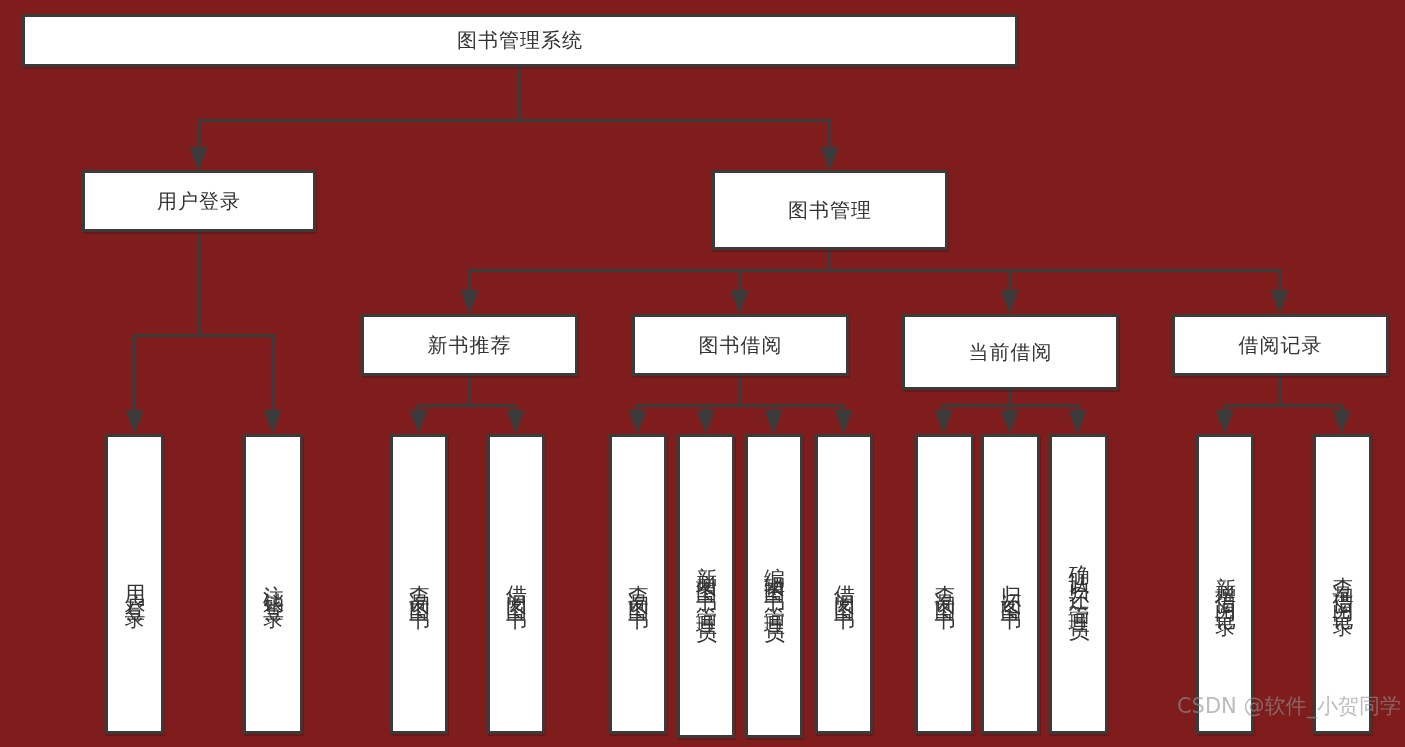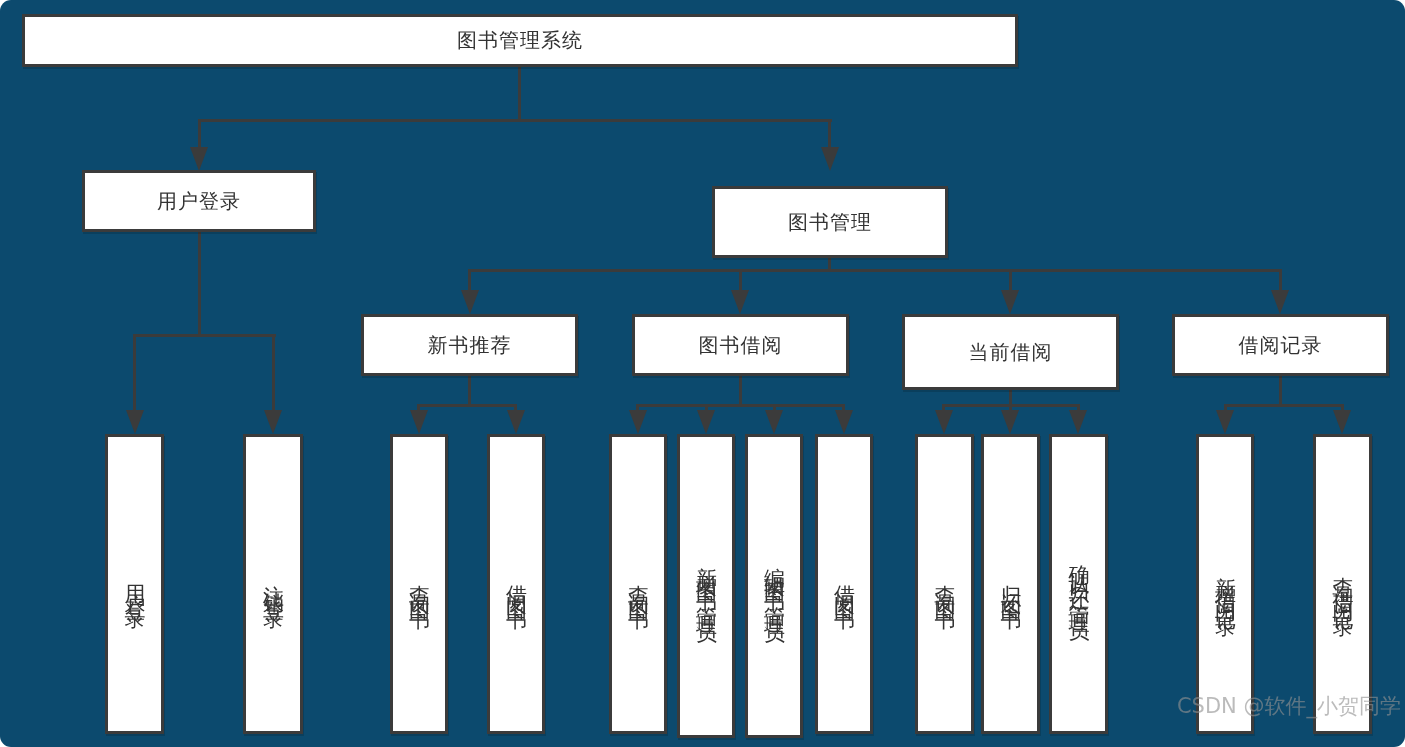--- a/index.html
+++ b/index.html
@@ -1,21 +1,20 @@
 <!DOCTYPE html>
 <html><head>
 <meta charset="utf-8">
 <style>
   * { margin:0; padding:0; box-sizing:border-box; }
   html,body { background:#ffffff; }
   .canvas {
-    position:relative; width:1405px; height:747px; background:#0c4a6e;
+    position:relative; width:1405px; height:747px; background:#7f1d1d;
     font-family:"DejaVu Sans","Liberation Sans",sans-serif; color:#333333;
     overflow:hidden;
-    border-radius:11px;
   }
   .box {
     position:absolute; background:#ffffff; border:3px solid #3b3b3b;
     display:flex; align-items:center; justify-content:center;
     box-shadow:1px 2px 0 rgba(0,0,0,0.15);
     z-index:2;
   }
   .hbox { font-size:20px; letter-spacing:1px; font-weight:400; }
   .vbox {
     writing-mode:vertical-rl; text-orientation:mixed;
@@ -92,21 +91,21 @@
   <div class="ln" style="left:1279px;top:374px;width:3px;height:32px"></div>
   <div class="ln" style="left:1224px;top:404px;width:120px;height:3px"></div>
   <div class="ln" style="left:1224px;top:404px;width:3px;height:10px"></div>
   <div class="ln" style="left:1341px;top:404px;width:3px;height:10px"></div>
   <div class="arrow" style="left:1216px;top:410px"></div>
   <div class="arrow" style="left:1333px;top:410px"></div>
 
   <div class="box hbox" style="left:22px;top:14px;width:996px;height:53px">图书管理系统</div>
 
   <div class="box hbox" style="left:82px;top:170px;width:234px;height:62px">用户登录</div>
-  <div class="box hbox" style="left:712px;top:186px;width:236px;height:72px">图书管理</div>
+  <div class="box hbox" style="left:712px;top:170px;width:236px;height:80px">图书管理</div>
 
   <div class="box hbox" style="left:632px;top:314px;width:217px;height:62px">图书借阅</div>
   <div class="box hbox" style="left:361px;top:314px;width:217px;height:62px">新书推荐</div>
   <div class="box hbox" style="left:902px;top:314px;width:217px;height:76px">当前借阅</div>
   <div class="box hbox" style="left:1172px;top:314px;width:217px;height:62px">借阅记录</div>
 
   <div class="box vbox" style="left:105px;top:434px;width:59px;height:300px">用户登录</div>
   <div class="box vbox" style="left:243px;top:434px;width:60px;height:300px">注销登录</div>
 
   <div class="box vbox" style="left:390px;top:434px;width:58px;height:300px">查询图书</div>

